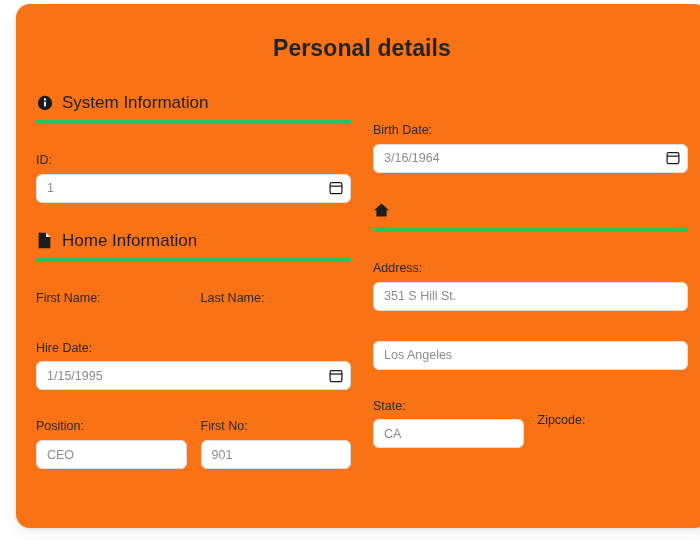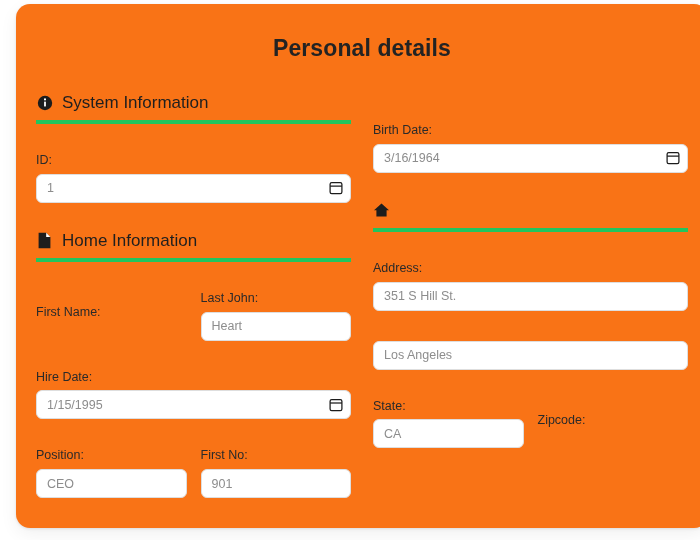--- a/index.html
+++ b/index.html
@@ -202,24 +202,21 @@
               </svg>
             </span>
             <span class="section-title">Home Information</span>
           </div>
 
           <div class="field-row">
             <div class="field">
               <label class="field-label">First Name:</label>
             </div>
             <div class="field">
-              <label class="field-label">Last John:</label>
-              <span class="input-wrap">
-                <input type="text" class="text-input" value="Heart" style="">
-              </span>
+              <label class="field-label">Last Name:</label>
             </div>
           </div>
 
           <div class="field-row">
             <div class="field">
               <label class="field-label">Hire Date:</label>
               <span class="input-wrap">
                 <input type="text" class="text-input with-icon" value="1/15/1995" style="">
                 <button class="calendar-btn" aria-label="calendar">
                   <svg width="14" height="14" viewBox="0 0 14 14" aria-hidden="true">

